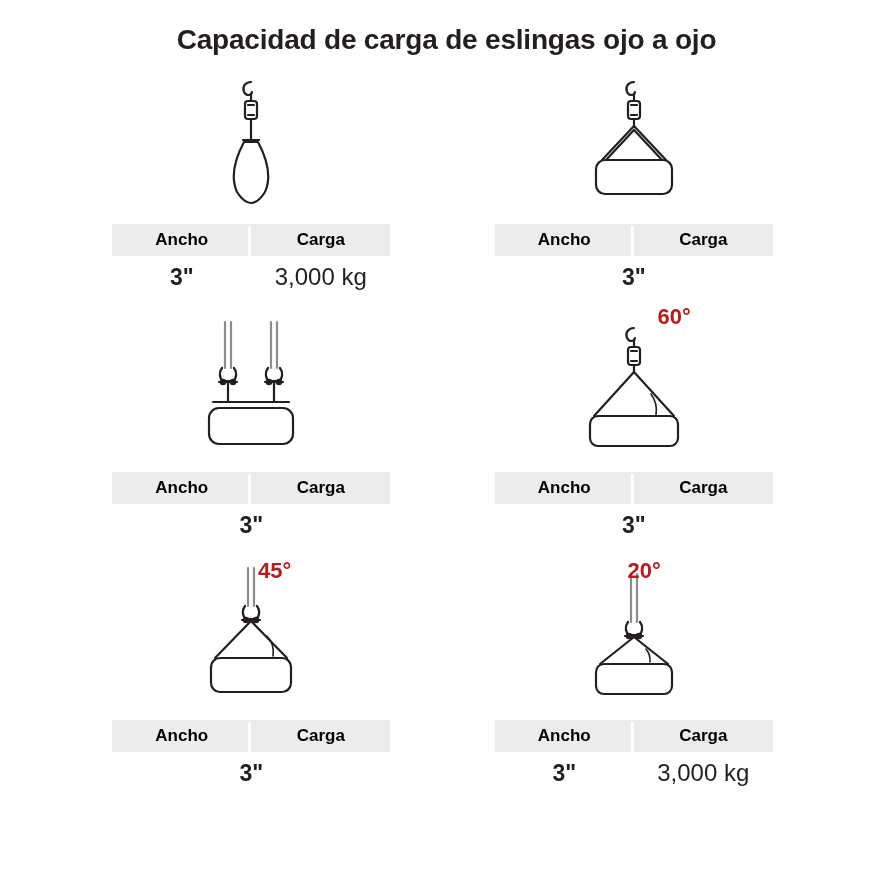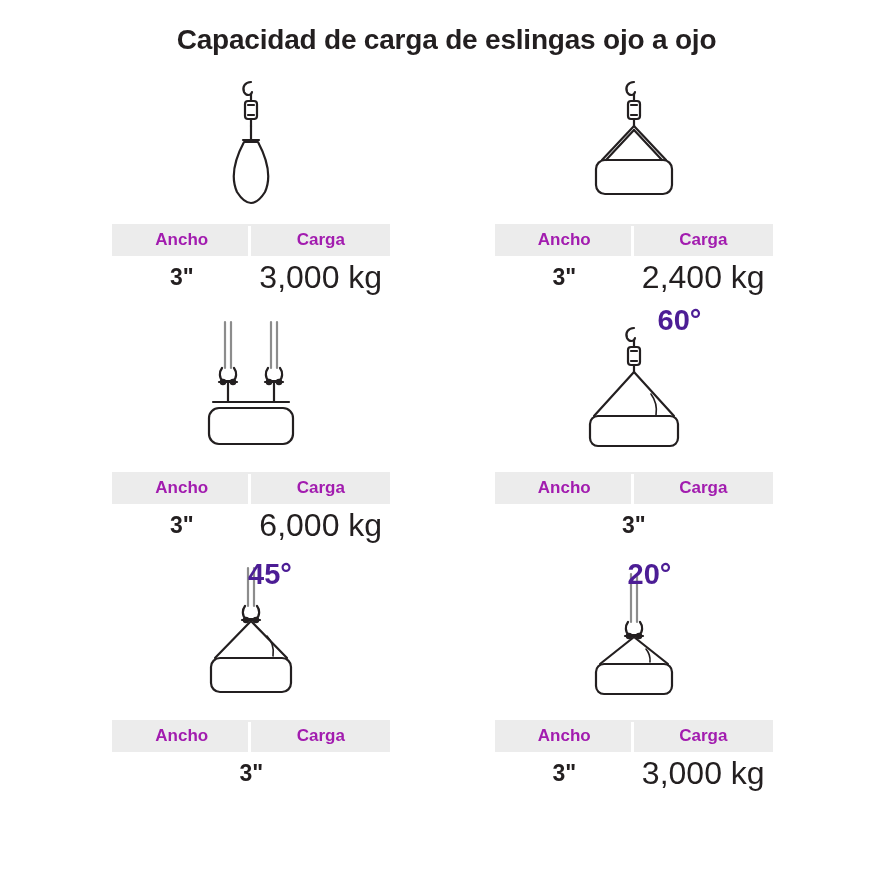--- a/index.html
+++ b/index.html
@@ -50,60 +50,60 @@
     height: 150px;
     display: flex;
     align-items: flex-end;
     justify-content: center;
   }
   .art svg {
     display: block;
   }
   .angle {
     position: absolute;
-    font-size: 29px;
+    font-size: 22px;
     font-weight: bold;
-    color: #4c1d95;
+    color: #b91c1c;
   }
   .table {
     width: 278px;
     margin: 6px auto 0 auto;
   }
   .thead {
     display: flex;
     background: #ececec;
     height: 32px;
     align-items: center;
   }
   .th {
     flex: 1;
     text-align: center;
     font-size: 17px;
     font-weight: bold;
-    color: #a21caf;
+    color: #000000;
     position: relative;
   }
   .th.first::after {
     content: "";
     position: absolute;
     right: 0;
     top: -4px;
     height: 40px;
     width: 3px;
     background: #ffffff;
   }
   .trow {
     display: flex;
     height: 42px;
     align-items: center;
   }
   .td {
     flex: 1;
     text-align: center;
-    font-size: 32px;
+    font-size: 24px;
     color: #231f20;
   }
   .td.width-val {
     font-weight: bold;
     font-size: 23px;
   }
   .td.load-val {
     font-weight: normal;
   }
 </style>
@@ -166,21 +166,20 @@
           </g>
         </svg>
       </div>
       <div class="table">
         <div class="thead">
           <div class="th first">Ancho</div>
           <div class="th">Carga</div>
         </div>
         <div class="trow">
           <div class="td width-val">3"</div>
-          <div class="td load-val">2,400 kg</div>
         </div>
       </div>
     </div>
 
     <div class="cell">
       <div class="art">
         <svg width="300" height="150" viewBox="0 0 300 150">
           <g fill="none" stroke="#231f20" stroke-width="2.2" stroke-linecap="round" stroke-linejoin="round">
 
             <g stroke="#8c8c8c">
@@ -207,21 +206,20 @@
           </g>
         </svg>
       </div>
       <div class="table">
         <div class="thead">
           <div class="th first">Ancho</div>
           <div class="th">Carga</div>
         </div>
         <div class="trow">
           <div class="td width-val">3"</div>
-          <div class="td load-val">6,000 kg</div>
         </div>
       </div>
     </div>
 
     <div class="cell">
       <div class="art">
         <div class="angle" style="top:-12px; left:215px;">60°</div>
         <svg width="300" height="150" viewBox="0 0 300 150">
           <g fill="none" stroke="#231f20" stroke-width="2.2" stroke-linecap="round" stroke-linejoin="round">
             <path d="M150 12 C144 12 141 17 143 22 C145 26 150 26 151 22"></path>
@@ -245,21 +243,21 @@
           <div class="th">Carga</div>
         </div>
         <div class="trow">
           <div class="td width-val">3"</div>
         </div>
       </div>
     </div>
 
     <div class="cell">
       <div class="art">
-        <div class="angle" style="top:-6px; left:188px;">45°</div>
+        <div class="angle" style="top:-6px; left:198px;">45°</div>
         <svg width="300" height="150" viewBox="0 0 300 150">
           <g fill="none" stroke="#231f20" stroke-width="2.2" stroke-linecap="round" stroke-linejoin="round">
             <g stroke="#8c8c8c">
               <path d="M147 4 L147 42"></path>
               <path d="M153 4 L153 42"></path>
             </g>
             <path d="M144 42 C141 46 141 52 145 55 L155 55 C159 52 159 46 156 42"></path>
             <path d="M141 56 L159 56"></path>
             <circle cx="145" cy="56" r="2.2"></circle>
             <circle cx="155" cy="56" r="2.2"></circle>

